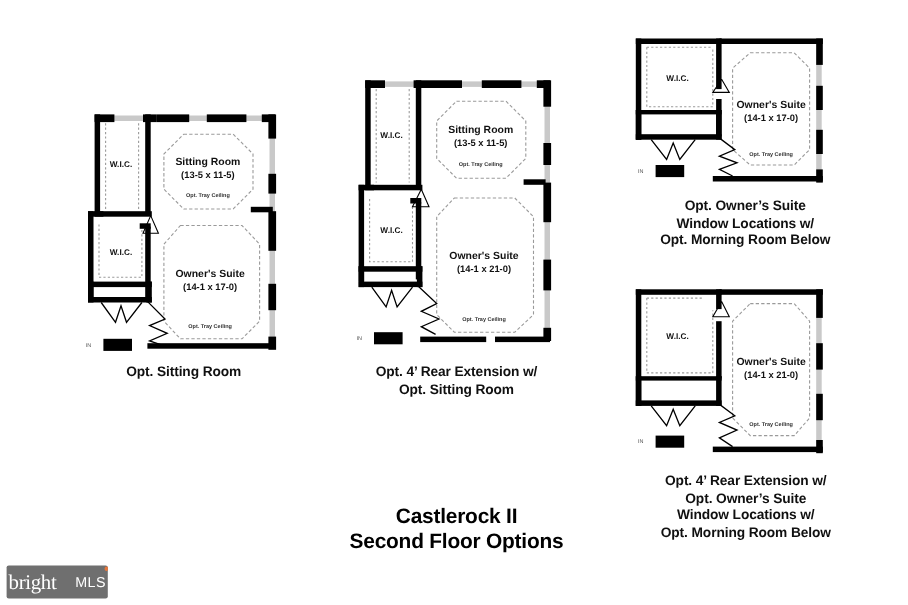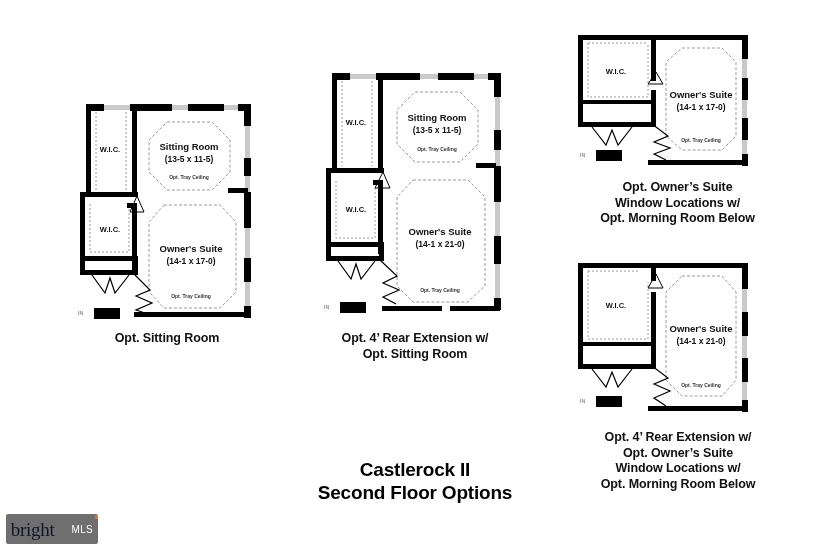--- a/index.html
+++ b/index.html
@@ -59,37 +59,37 @@
     background: #6f6f6f;
     border-radius: 2px;
     display: flex;
     align-items: center;
     justify-content: center;
     overflow: hidden;
   }
   .wm-bright {
     font-family: "Liberation Serif", serif;
     font-size: 19px;
-    color: #0f172a;
+    color: #ffffff;
     line-height: 1;
     position: relative;
     letter-spacing: -0.3px;
   }
   .wm-dot {
     position: absolute;
     right: -1px;
     top: 1px;
     width: 4px;
     height: 4px;
     background: #e8763a;
     border-radius: 50%;
   }
   .wm-mls {
     font-family: "Liberation Sans", sans-serif;
-    font-size: 10px;
+    font-size: 13px;
     color: #ffffff;
     margin-left: 17px;
     letter-spacing: 0.4px;
   }
 </style>
 </head>
 <body>
 
 <div class="stage">
 

